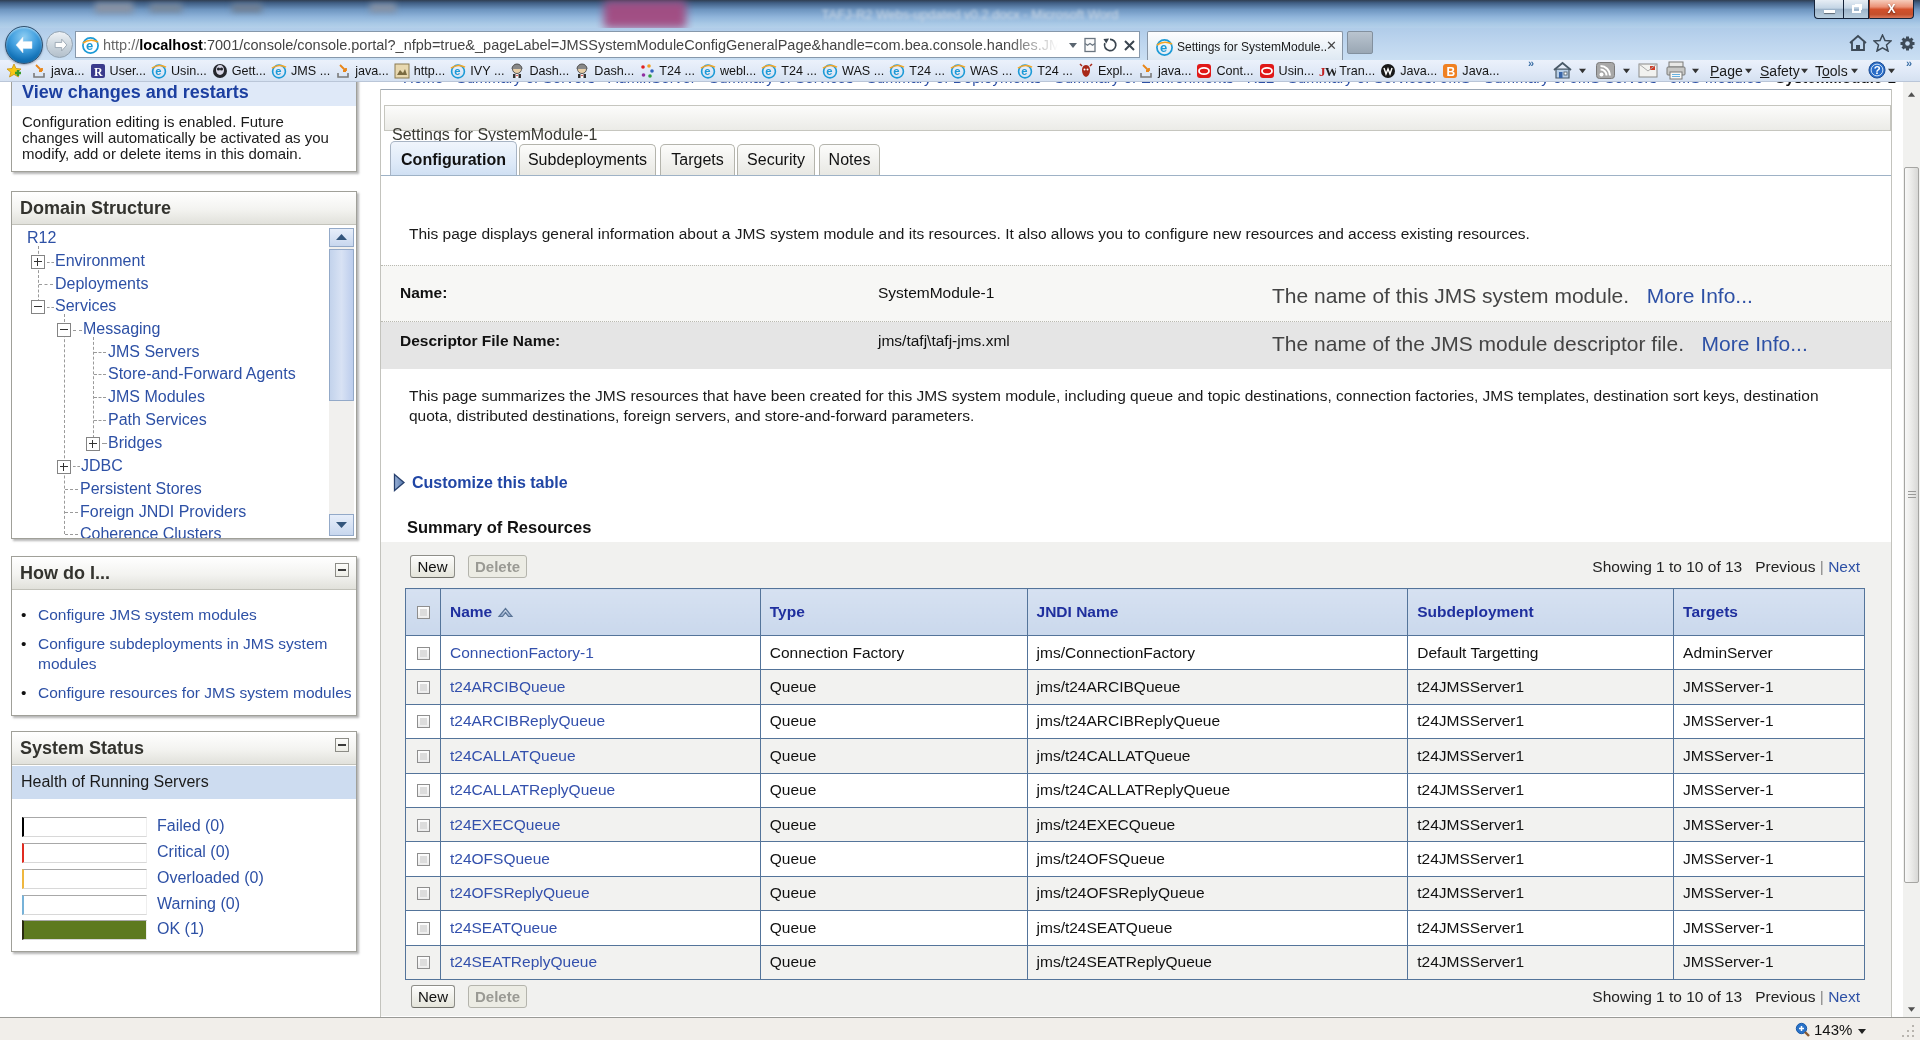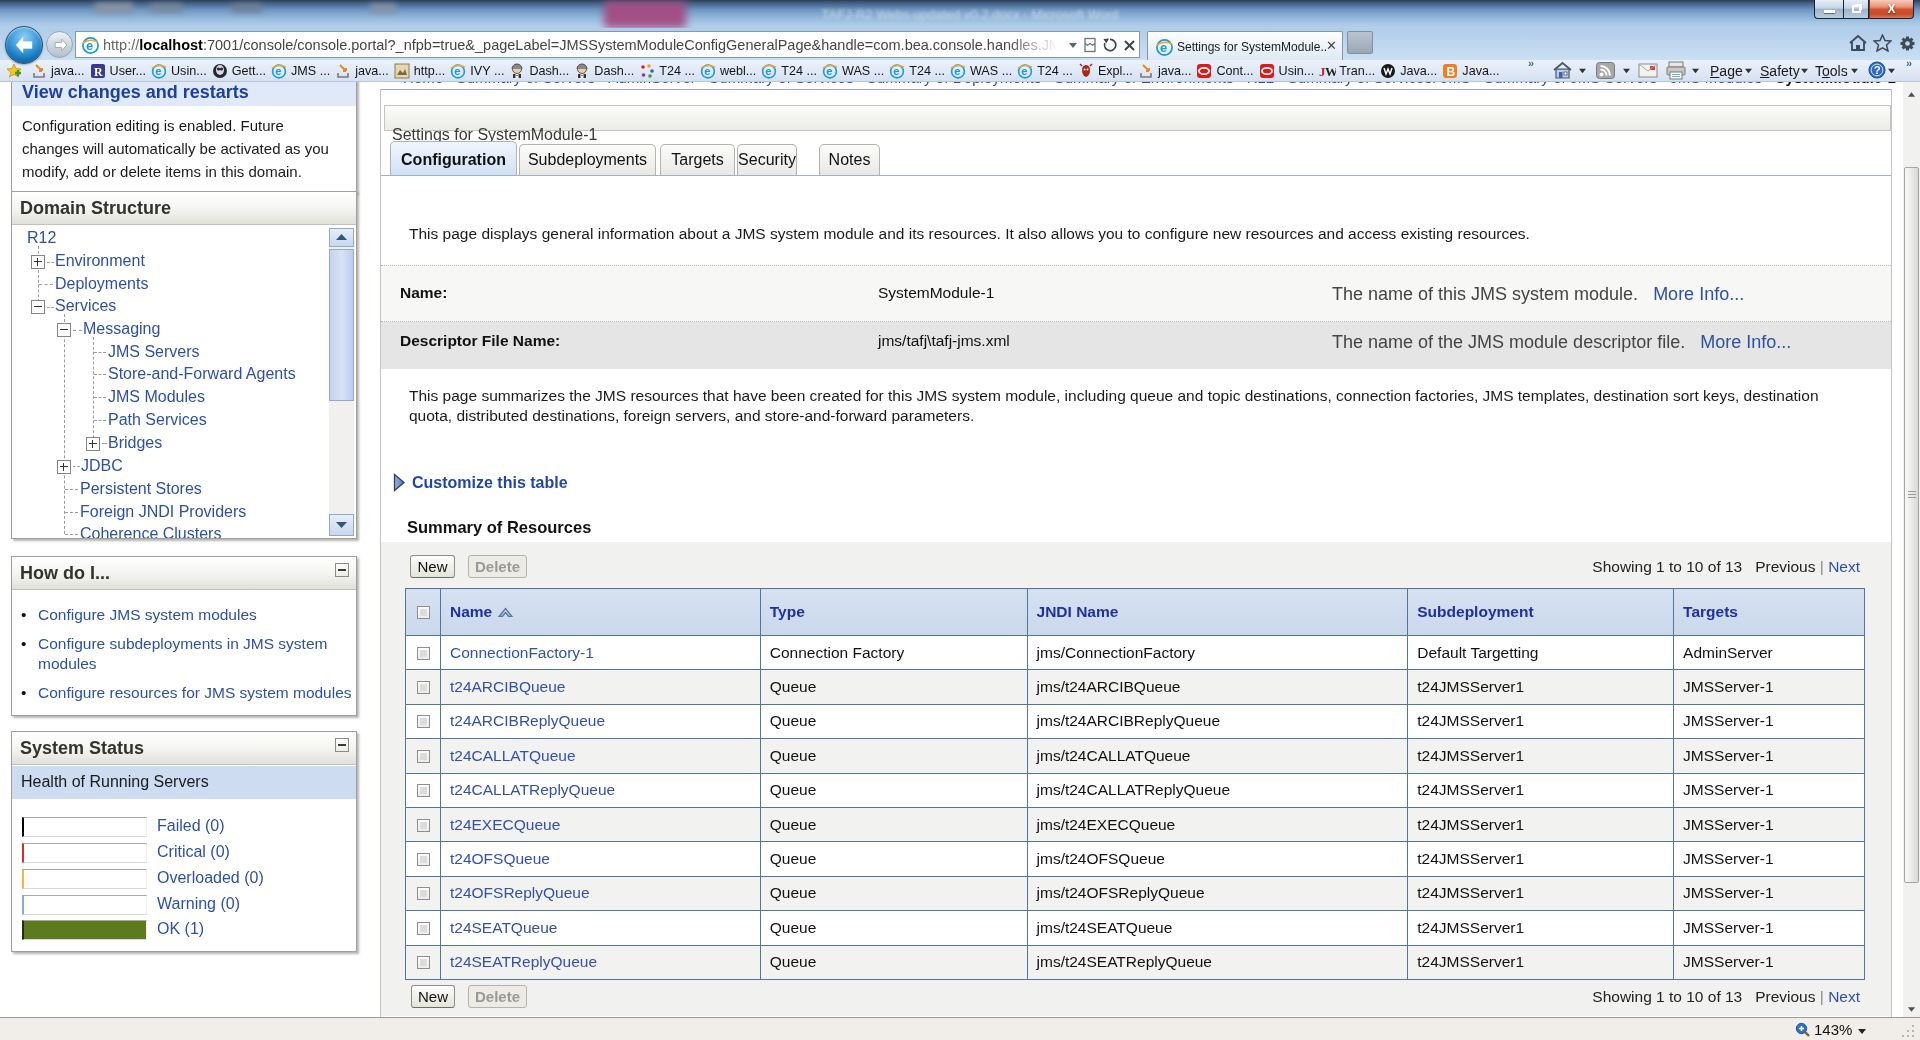--- a/index.html
+++ b/index.html
@@ -58,21 +58,21 @@
 #crumbline { position:absolute; left:381px; top:7px; width:1511px; height:1px; background:#9ba7b5; }
 
 
 .lpanel { position:absolute; left:11px; width:346px; background:#fff; border:1px solid #a0a099; box-shadow:2px 2px 2px rgba(110,110,110,.5); }
 .lpanel .phead { background:linear-gradient(#ffffff 0%, #f3f3f0 55%, #e1e1db 100%); border-bottom:1px solid #c2c2ba; font-weight:bold; font-size:18px; color:#33332e; height:33px; padding:6px 0 0 8px; position:relative;}
 .minusbox { position:absolute; right:7px; top:6px; width:14px; height:14px; border:1px solid #8c8c86; background:linear-gradient(#fcfcfa,#ededE6); }
 .minusbox::after { content:""; position:absolute; left:2px; top:5px; width:8px; height:2px; background:#3a3a3a; }
 
 #panel-changes { top:-20px; }
 #panel-changes .chead { background:#dfe9f8; height:43px; padding:19px 0 0 10px; font-weight:bold; font-size:18px; color:#1c3fa0; }
-#panel-changes .cbody { padding:8px 9px 9px 10px; font-size:15px; color:#1a1a1a; line-height:23px; }
+#panel-changes .cbody { padding:8px 9px 9px 10px; font-size:15px; color:#1a1a1a; line-height:16px; }
 
 #panel-domain { top:109px; height:348px; }
 #tree { position:absolute; left:0; top:34px; width:318px; bottom:0; background:#fff; overflow:hidden; font-size:16px; }
 #tree .trow { position:absolute; white-space:nowrap; z-index:2;}
 #tree a { color:#2d50a5; text-decoration:none; }
 .pm { position:absolute; width:14px; height:14px; border:1px solid #848484; background:#fff; z-index:3;}
 .pm::after { content:""; position:absolute; left:2px; top:5px; width:8px; height:1px; background:#333; }
 .pm.plus::before { content:""; position:absolute; left:5px; top:2px; width:1px; height:8px; background:#333; }
 .vdash { position:absolute; width:1px; border-left:1px dashed #9a9a9a; z-index:1;}
 .hdash { position:absolute; height:1px; border-top:1px dashed #9a9a9a; z-index:1;}
@@ -103,21 +103,21 @@
 .tab { position:absolute; top:1px; height:31px; border:1px solid #b4b4ac; border-bottom:none; border-radius:5px 5px 0 0;
   background:linear-gradient(#fcfcfb, #e8e8e3); font-size:16px; color:#111; text-align:center; padding-top:6px; }
 .tab.active { background:linear-gradient(#f0f5fc 0%, #ddE9f8 65%, #d0e0f3 100%); font-weight:bold; border-color:#a8b4c4; height:34px; top:-2px; padding-top:9px; z-index:2;}
 #tabline { position:absolute; left:381px; top:93px; width:1510px; height:1px; background:#9eb2c6; }
 
 #para1 { position:absolute; left:409px; top:143px; font-size:15.5px; color:#1a1a1a; }
 
 .inforow { position:absolute; left:381px; width:1510px; }
 .inforow .lbl { position:absolute; left:19px; font-weight:bold; font-size:15.5px; color:#111; }
 .inforow .val { position:absolute; left:497px; font-size:15.5px; color:#111; }
-.inforow .desc { position:absolute; left:951px; font-size:18px; color:#444;text-align:center; }
+.inforow .desc { position:absolute; left:891px; font-size:21px; color:#444;text-align:center; }
 .inforow .desc a { color:#2d50a5; text-decoration:none; }
 #row-name { top:183px; height:57px; background:#f7f7f5; border-top:1px dotted #b9b9b1; border-bottom:1px dotted #b9b9b1; }
 #row-name div { top:18px; }
 #row-desc { top:240px; height:47px; background:#e5e5e5; }
 #row-desc div { top:10px; }
 
 #para2 { position:absolute; left:409px; top:304px; font-size:15.5px; color:#1a1a1a; line-height:20px; }
 
 #customize { position:absolute; left:393px; top:391px; height:20px;}
 #customize a { font-weight:bold; font-size:16px; color:#2146a5; text-decoration:none; position:absolute; left:19px; top:1px; white-space:nowrap;}
@@ -582,21 +582,21 @@
   <div id="mainR"></div>
 
   <div id="settingsbar">
       <span>Settings for SystemModule-1</span>
     </div>
 
   <div id="tabs">
     <div class="tab active" style="left:0; width:127px;">Configuration</div>
     <div class="tab" style="left:129px; width:137px;">Subdeployments</div>
     <div class="tab" style="left:270px; width:75px;">Targets</div>
-    <div class="tab" style="left:347px; width:60px;">Security</div>
+    <div class="tab" style="left:347px; width:78px;">Security</div>
     <div class="tab" style="left:429px; width:61px;">Notes</div>
   </div>
   <div id="tabline"></div>
 
   <div id="para1">This page displays general information about a JMS system module and its resources. It also allows you to configure new resources and access existing resources.</div>
 
   <div class="inforow" id="row-name">
     <div class="lbl">Name:</div>
     <div class="val">SystemModule-1</div>
     <div class="desc">The name of this JMS system module. &nbsp; <a>More Info...</a></div>

